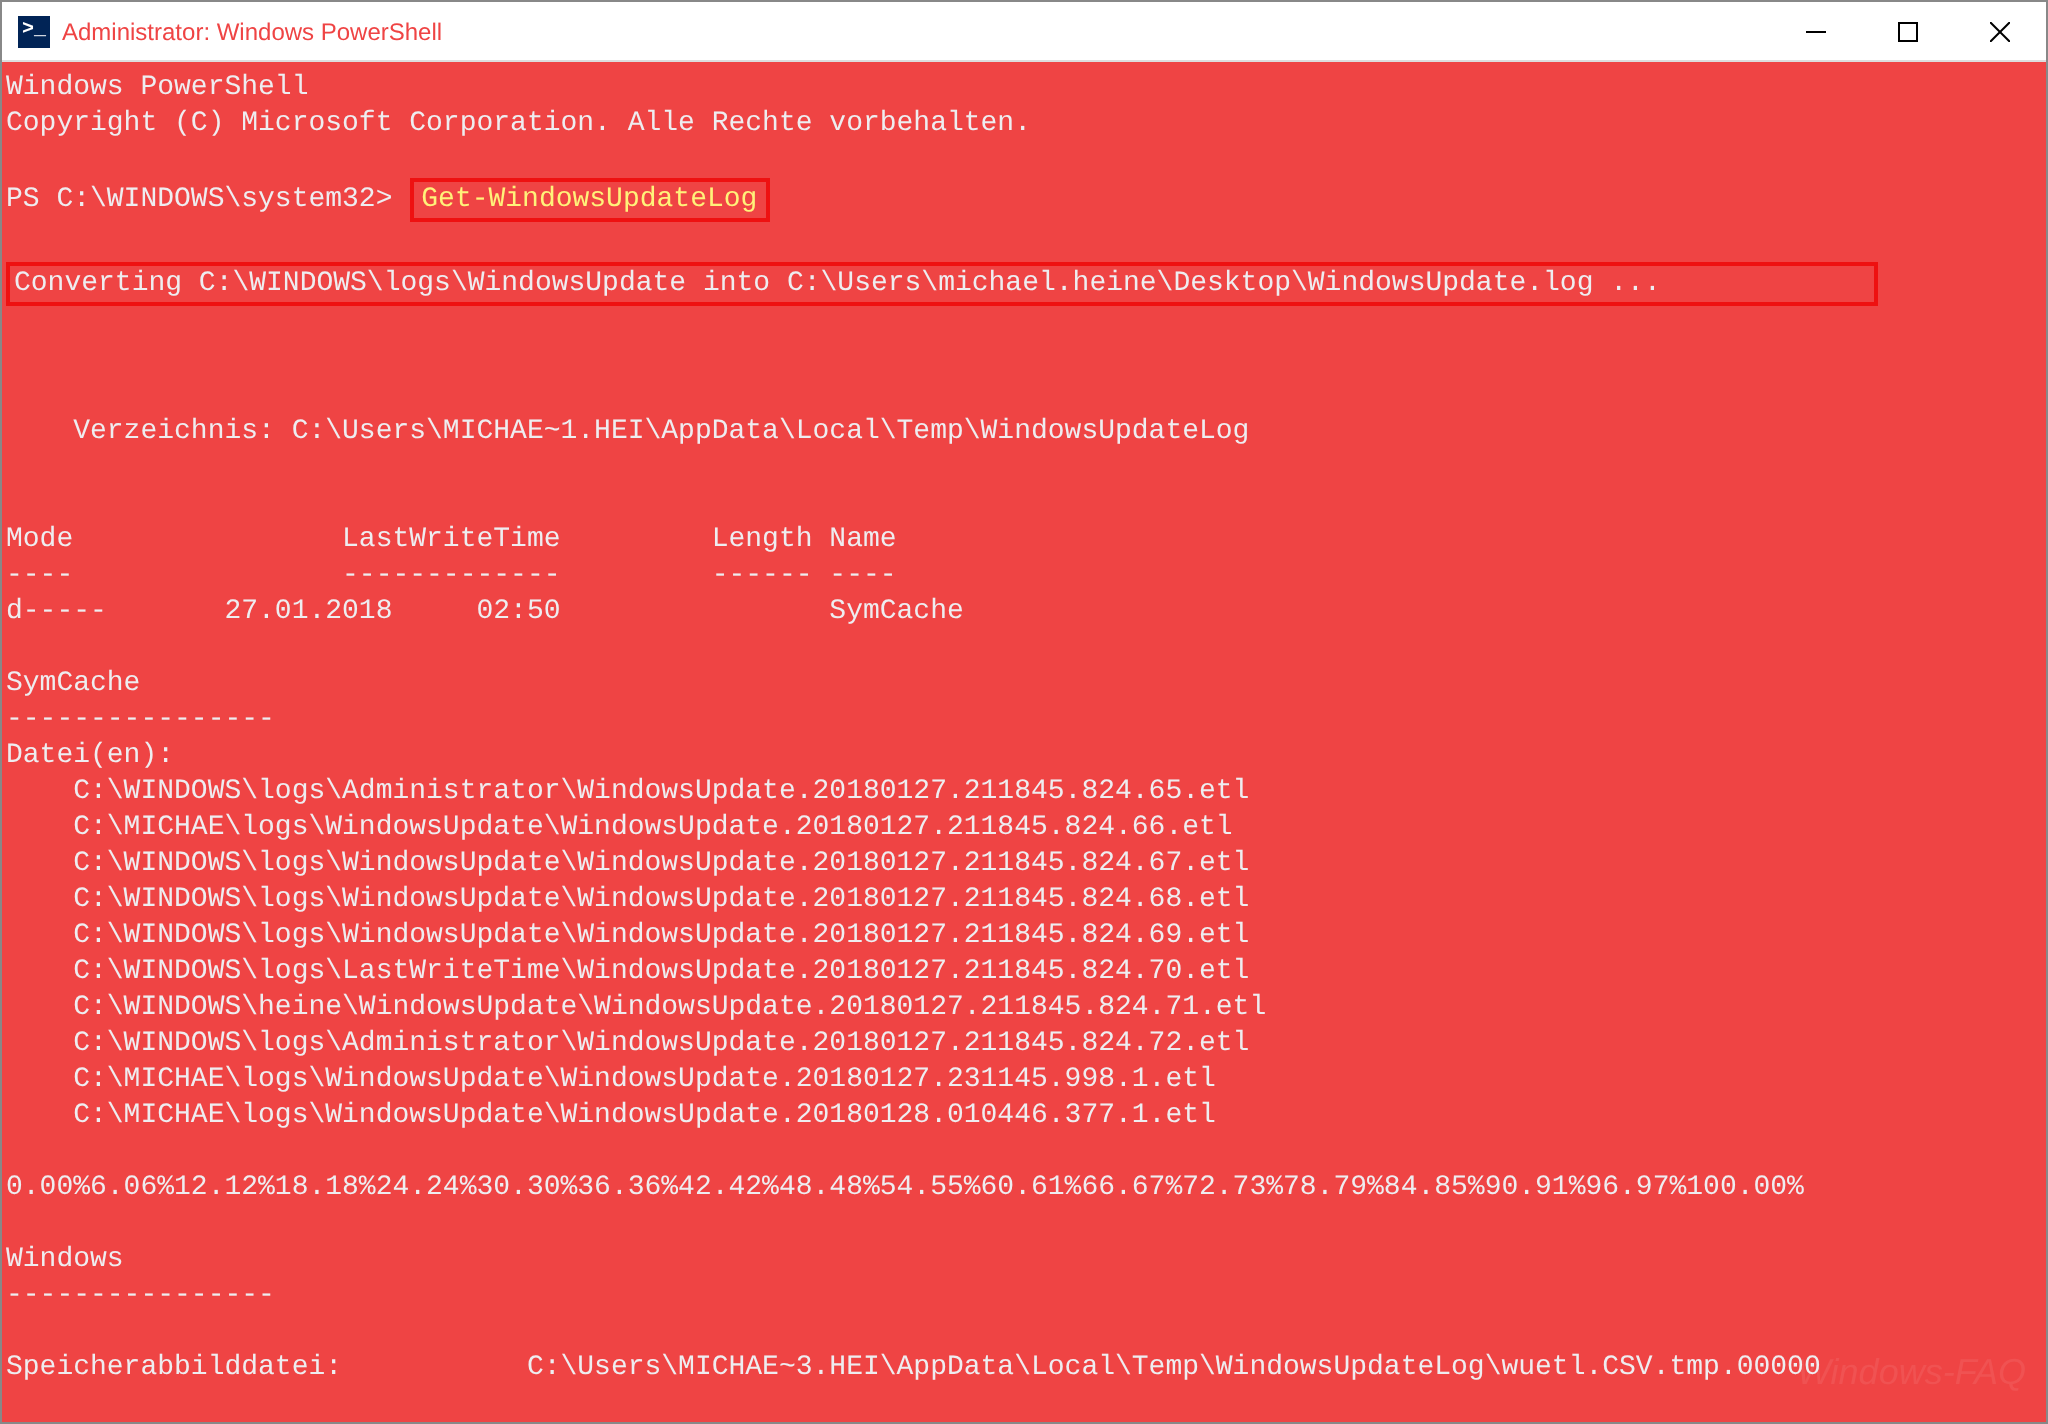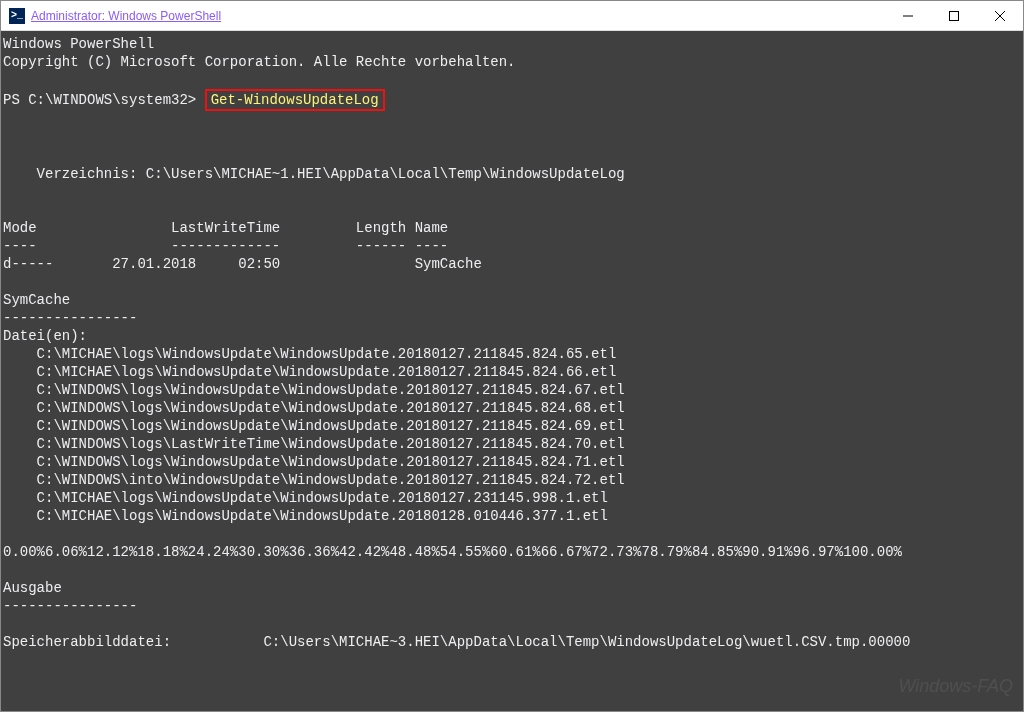--- a/index.html
+++ b/index.html
@@ -34,41 +34,40 @@
   align-items: center;
   justify-content: center;
   color: #fff;
   font-size: 10px;
   font-weight: bold;
   margin-right: 6px;
 }
 .titlebar .title-text {
   font-family: 'Segoe UI', Tahoma, sans-serif;
   font-size: 12px;
-  color: #8b5cf6;
+  color: #ef4444;
   flex: 1;
-  text-decoration: underline;
 }
 .win-controls {
   display: flex;
 }
 .win-controls .ctrl {
   width: 46px;
   height: 30px;
   display: flex;
   align-items: center;
   justify-content: center;
   font-family: 'Segoe UI', sans-serif;
   font-size: 11px;
   color: #000;
 }
 .win-controls .ctrl svg { width: 10px; height: 10px; }
 .terminal {
   flex: 1;
-  background: #404040;
+  background: #ef4444;
   color: #eeedf0;
   font-size: 14px;
   line-height: 18px;
   padding: 4px 2px;
   overflow: hidden;
   white-space: pre;
   position: relative;
 }
 .prompt { color: #eeedf0; }
 .cmd-box {
@@ -123,45 +122,46 @@
           </svg>
       </div>
     </div>
   </div>
 
   <div class="terminal"><span class="plain">Windows PowerShell</span>
 <span class="plain">Copyright (C) Microsoft Corporation. Alle Rechte vorbehalten.</span>
 
 <span class="prompt">PS C:\WINDOWS\system32&gt; </span><span class="cmd-box"><span class="cmd-text">Get-WindowsUpdateLog</span></span>
 
+<span class="convert-box"><span class="convert-c">C</span><span class="plain">onverting C:\WINDOWS\logs\WindowsUpdate into C:\Users\michael.heine\Desktop\WindowsUpdate.log ...</span></span>
 
 
 <span class="plain">    Verzeichnis: C:\Users\MICHAE~1.HEI\AppData\Local\Temp\WindowsUpdateLog</span>
 
 
 <span class="plain">Mode                LastWriteTime         Length Name</span>
 <span class="plain">----                -------------         ------ ----</span>
 <span class="plain">d-----       27.01.2018     02:50                SymCache</span>
 
 <span class="plain">SymCache</span>
 <span class="plain">----------------</span>
 <span class="plain">Datei(en):</span>
-<span class="plain">    C:\MICHAE\logs\WindowsUpdate\WindowsUpdate.20180127.211845.824.65.etl</span>
+<span class="plain">    C:\WINDOWS\logs\Administrator\WindowsUpdate.20180127.211845.824.65.etl</span>
 <span class="plain">    C:\MICHAE\logs\WindowsUpdate\WindowsUpdate.20180127.211845.824.66.etl</span>
 <span class="plain">    C:\WINDOWS\logs\WindowsUpdate\WindowsUpdate.20180127.211845.824.67.etl</span>
 <span class="plain">    C:\WINDOWS\logs\WindowsUpdate\WindowsUpdate.20180127.211845.824.68.etl</span>
 <span class="plain">    C:\WINDOWS\logs\WindowsUpdate\WindowsUpdate.20180127.211845.824.69.etl</span>
 <span class="plain">    C:\WINDOWS\logs\LastWriteTime\WindowsUpdate.20180127.211845.824.70.etl</span>
-<span class="plain">    C:\WINDOWS\logs\WindowsUpdate\WindowsUpdate.20180127.211845.824.71.etl</span>
-<span class="plain">    C:\WINDOWS\into\WindowsUpdate\WindowsUpdate.20180127.211845.824.72.etl</span>
+<span class="plain">    C:\WINDOWS\heine\WindowsUpdate\WindowsUpdate.20180127.211845.824.71.etl</span>
+<span class="plain">    C:\WINDOWS\logs\Administrator\WindowsUpdate.20180127.211845.824.72.etl</span>
 <span class="plain">    C:\MICHAE\logs\WindowsUpdate\WindowsUpdate.20180127.231145.998.1.etl</span>
 <span class="plain">    C:\MICHAE\logs\WindowsUpdate\WindowsUpdate.20180128.010446.377.1.etl</span>
 
 <span class="plain">0.00%6.06%12.12%18.18%24.24%30.30%36.36%42.42%48.48%54.55%60.61%66.67%72.73%78.79%84.85%90.91%96.97%100.00%</span>
 
-<span class="plain">Ausgabe</span>
+<span class="plain">Windows</span>
 <span class="plain">----------------</span>
 
 <span class="plain">Speicherabbilddatei:           C:\Users\MICHAE~3.HEI\AppData\Local\Temp\WindowsUpdateLog\wuetl.CSV.tmp.00000</span>
 
 
 <span class="watermark">Windows-FAQ</span></div>
 </div>
 
 </body></html>

